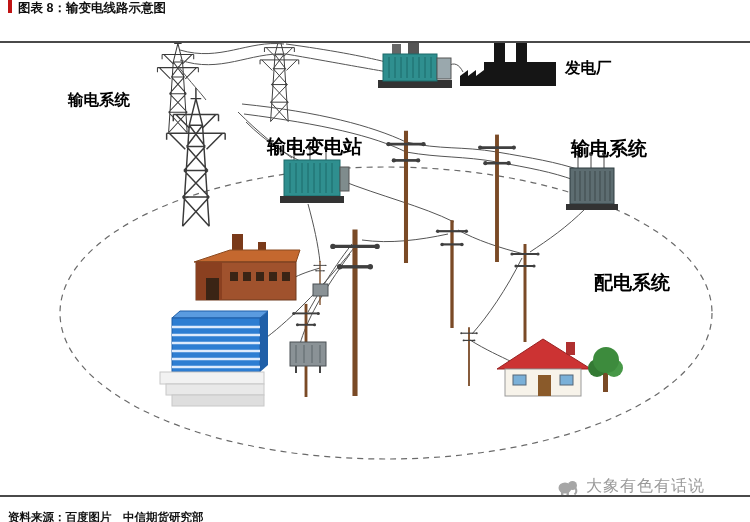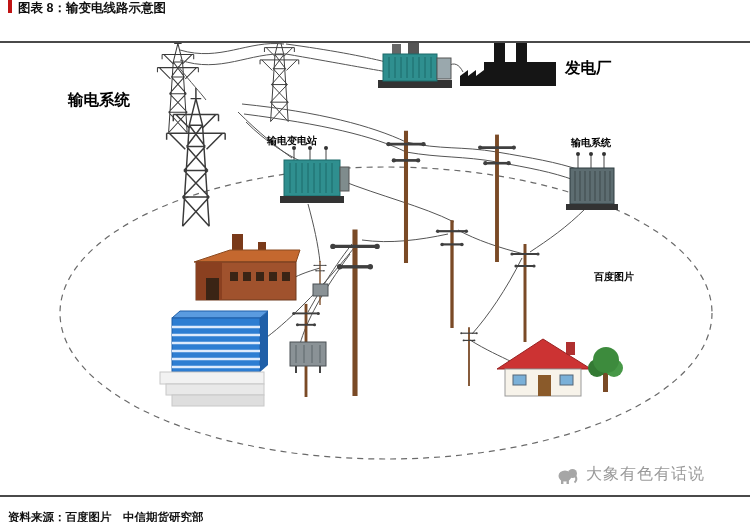--- a/index.html
+++ b/index.html
@@ -10,24 +10,24 @@
 
   .fig-header{position:absolute;left:0;top:0;width:750px;height:43px;background:#fff;
               border-bottom:2px solid var(--rule,#4a4a4a);display:flex;}
   .accent-bar{width:4px;height:13px;background:var(--accent,#c01414);margin:0 6px 0 8px}
   .fig-title{font-size:12.5px;font-weight:700;color:#101010}
 
   .fig-footer{position:absolute;left:0;top:495px;width:750px;height:42px;background:#fff;
               border-top:2px solid var(--rule,#4a4a4a);display:flex;align-items:center}
   .source-text{font-size:11.5px;font-weight:700;color:#101010;margin-left:8px}
 
-  .dlabel{position:absolute;font-weight:700;font-size:10px;color:#000;white-space:nowrap}
+  .dlabel{position:absolute;font-weight:700;font-size:19px;color:#000;white-space:nowrap}
   .dlabel.lg{font-size:15.5px}
 
-  .watermark{position:absolute;left:556px;top:464px;display:flex;align-items:center;gap:6px;
+  .watermark{position:absolute;left:556px;top:476px;display:flex;align-items:center;gap:6px;
              color:var(--watermark_gray,#9a9a9a);font-size:16px;letter-spacing:1px}
 
   
   .tower{stroke:var(--steel,#3a3a3a);fill:none;stroke-width:1.1}
   .wire{stroke:var(--wire,#555);fill:none;stroke-width:1}
   .ellipse-dash{stroke:#6a6a6a;fill:none;stroke-dasharray:6 5;stroke-width:1.2}
   .pole-mast{stroke:var(--pole_brown,#7a4a26);stroke-width:3}
   .pole-arm{stroke:#3f3f3f;stroke-width:2}
   .pole-ins{fill:#3f3f3f}
   .c-teal{fill:var(--teal,#2f8f8f)}
@@ -190,21 +190,21 @@
       <circle cx="597" cy="368" r="9" fill="#347a34"></circle>
       <circle cx="614" cy="368" r="9" fill="#479847"></circle>
       <circle cx="606" cy="360" r="13" fill="#3d8b3d"></circle>
     </g>
   </svg>
 
   <div class="dlabel lg" style="left:68px;top:90px">输电系统</div>
   <div class="dlabel lg" style="left:565px;top:58px">发电厂</div>
   <div class="dlabel" style="left:267px;top:134px">输电变电站</div>
   <div class="dlabel" style="left:571px;top:136px">输电系统</div>
-  <div class="dlabel" style="left:594px;top:270px">百度图片</div>
+  <div class="dlabel" style="left:594px;top:270px">配电系统</div>
 
   <div class="watermark">
     <svg width="24" height="20" viewBox="0 0 24 20">
       <ellipse cx="9" cy="11" rx="6.5" ry="5.5" fill="#a6a6a6"></ellipse>
       <circle cx="16.5" cy="8.5" r="4.5" fill="#a6a6a6"></circle>
       <path d="M19.5,11 Q21.5,15 18.5,17.5" stroke="#a6a6a6" stroke-width="2" fill="none"></path>
       <rect x="5" y="14" width="2.4" height="5" fill="#a6a6a6"></rect>
       <rect x="10.5" y="14" width="2.4" height="5" fill="#a6a6a6"></rect>
     </svg>
     <span>大象有色有话说</span>

